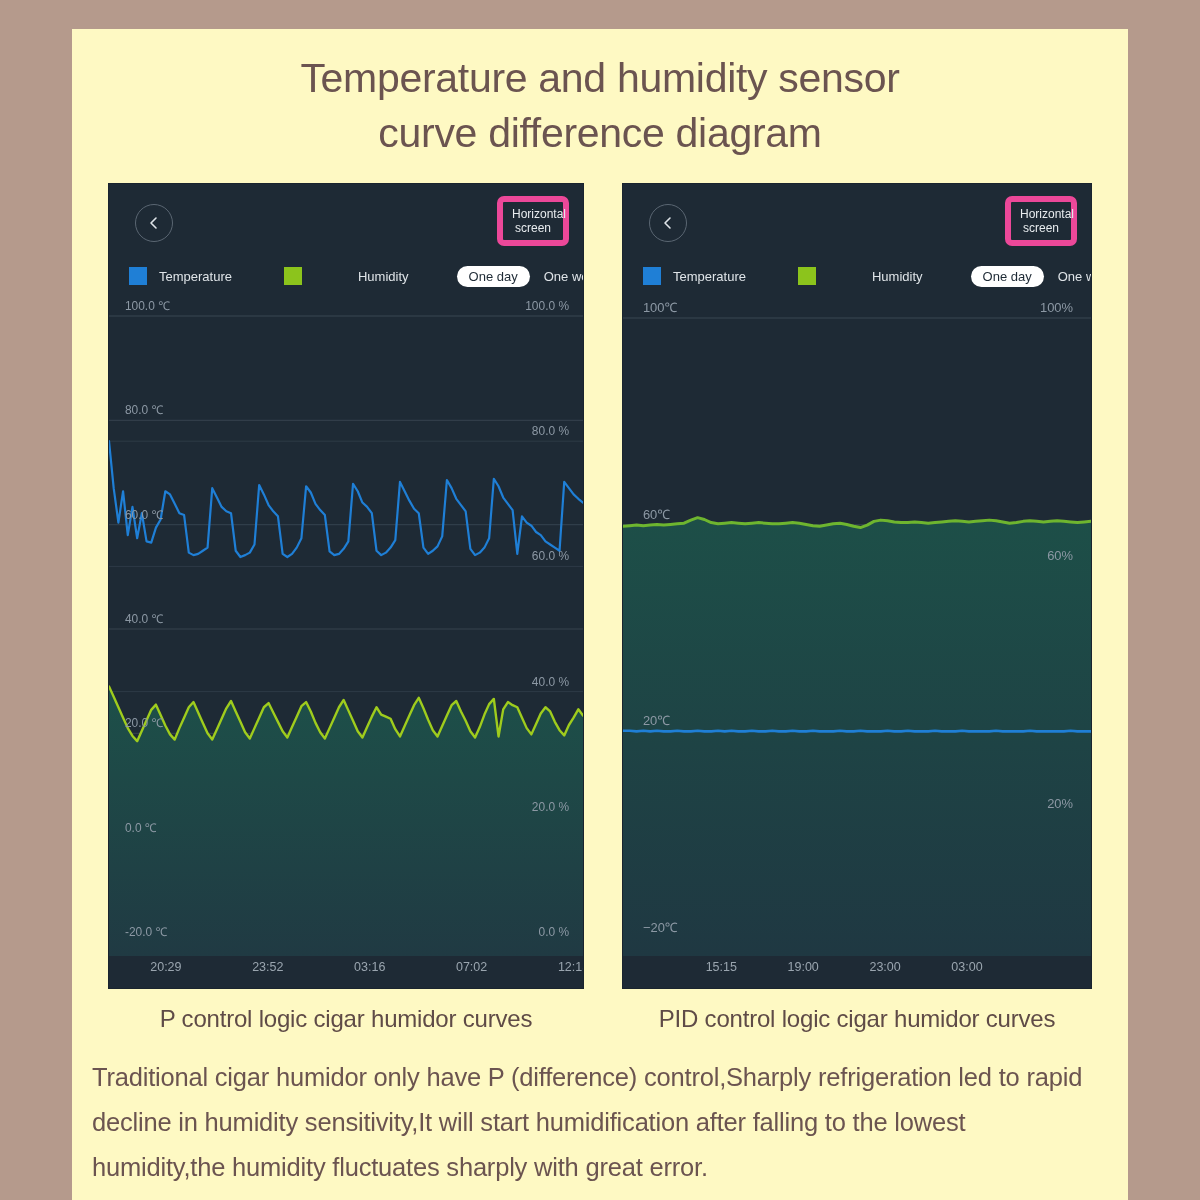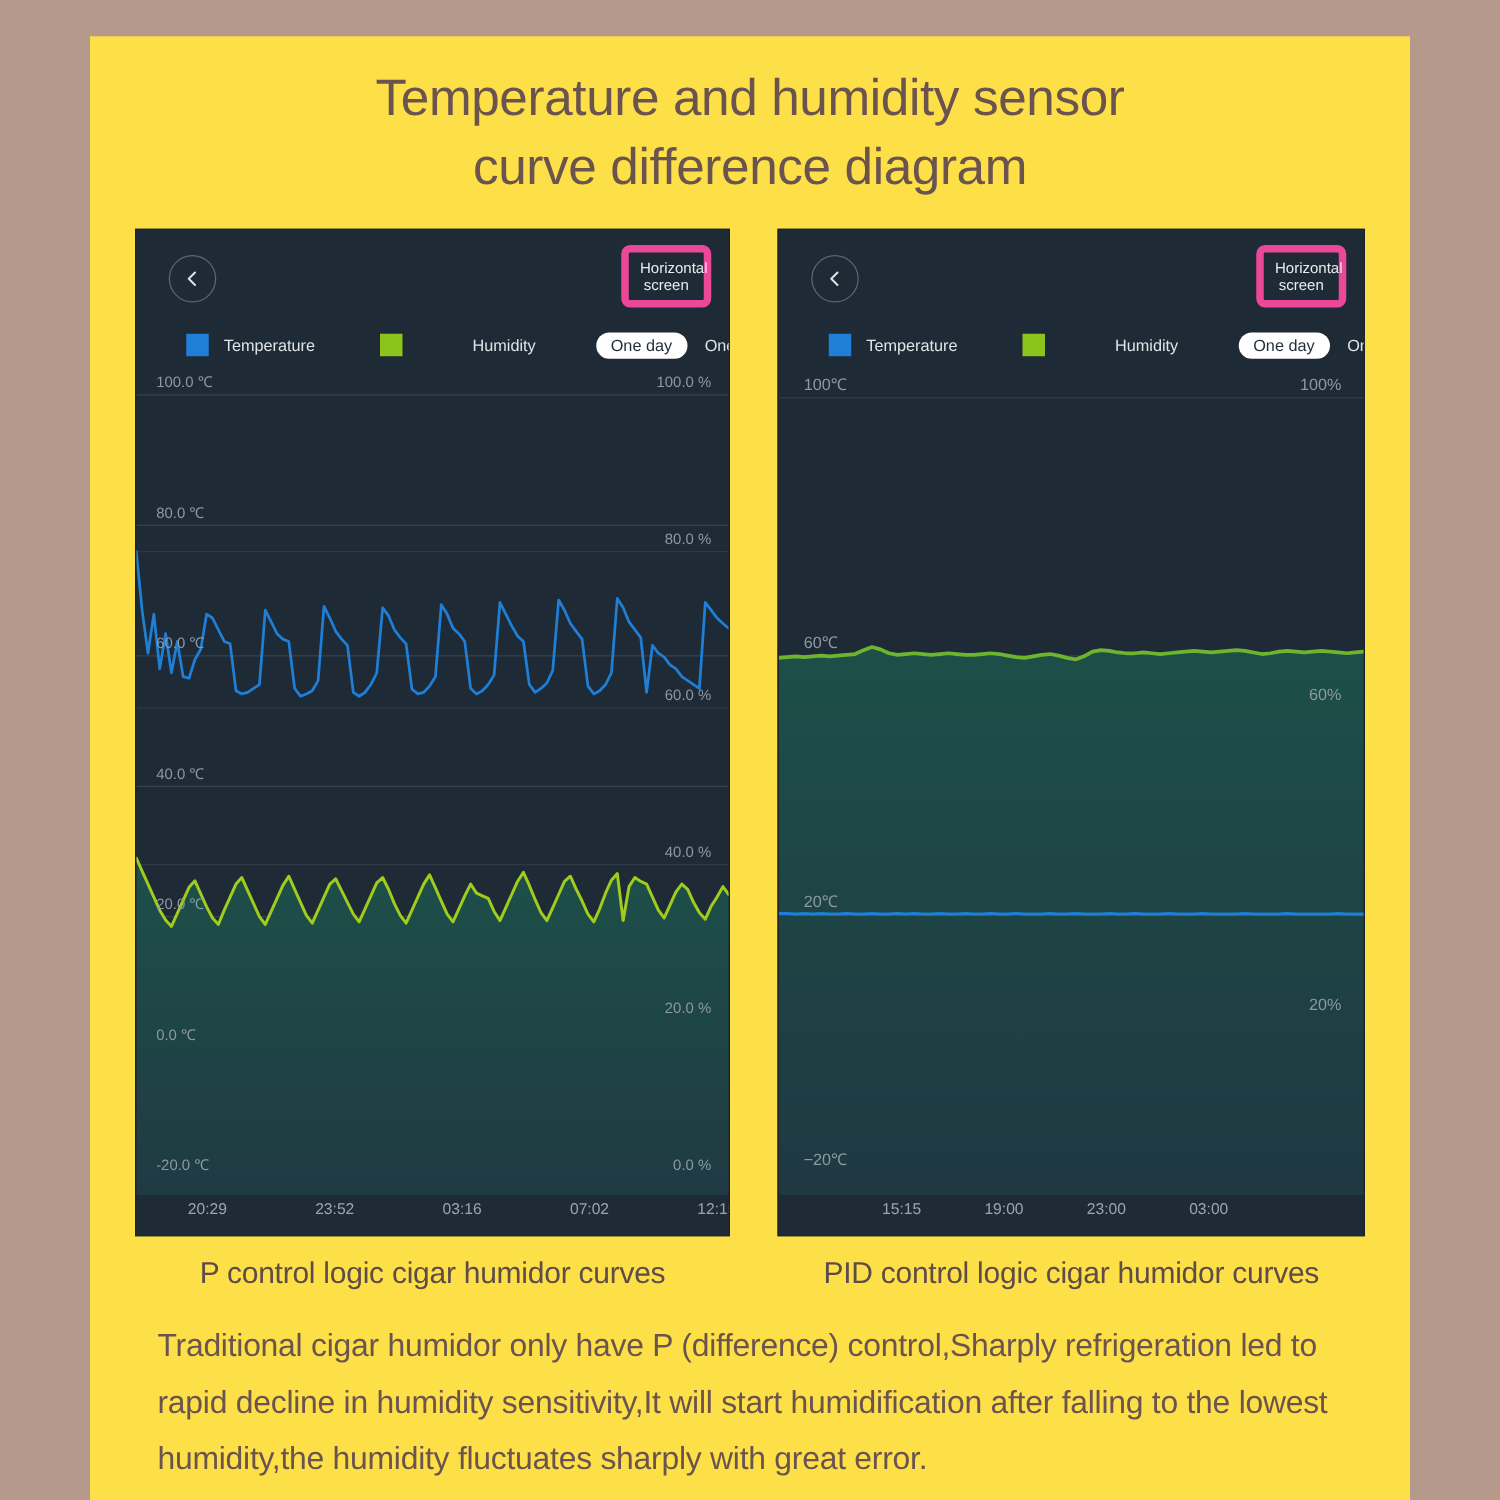--- a/index.html
+++ b/index.html
@@ -10,21 +10,21 @@
     position:relative;
     overflow:hidden;
   }
   .watermark{
     position:absolute; left:4px; top:-2px; width:90px; height:22px;
     color:#c28e86; font-size:15px; letter-spacing:2px; opacity:.45;
     font-family:"Liberation Sans", sans-serif; pointer-events:none;
   }
   .panel{
     position:absolute; left:72px; top:29px; width:1056px; height:1171px;
-    background:#fde047;
+    background:#fef9c3;
   }
   .title{
     text-align:center; color:#6b5450; font-weight:400;
     font-size:41px; line-height:55px; padding-top:22px;
     letter-spacing:-0.3px;
   }
   .title span{ display:block; }
   .charts{
     display:flex; justify-content:space-between;
     padding:0 36px; margin-top:22px;
@@ -45,21 +45,21 @@
   .back-btn svg{ display:block; }
   .hscreen{
     position:absolute; right:14px; top:12px;
     border:6px solid #ec4899; border-radius:7px;
     color:#e8ecef; font-size:12px; line-height:14px;
     text-align:center; padding:5px 9px; width:72px;
   }
   .hscreen span{ display:block; }
   .legend-row{
     position:relative; height:40px; padding:0 0 0 20px;
-    display:flex; align-items:center;margin-left:20px;
+    display:flex; align-items:center;
   }
   .lg{ display:flex; align-items:center; margin-right:0; }
   .lg .swatch{ width:18px; height:18px; display:inline-block; }
   .lg .lbl{ color:#dfe4e8; font-size:13px; margin-left:12px; white-space:nowrap;}
   .lg.temp{ margin-left:0; }
   .lg.hum{ margin-left:52px;gap:44px; }
   .tabs{ display:flex; align-items:center; margin-left:48px; }
   .tab{
     color:#dfe4e8; font-size:13px; white-space:nowrap; padding:0 6px;
   }
@@ -80,21 +80,21 @@
   .caps{
     display:flex; justify-content:space-between;
     padding:0 36px; margin-top:16px;
   }
   .cap{
     width:476px; text-align:center; color:#5f4b47; font-size:24px;
     font-weight:400; letter-spacing:-0.2px;
   }
   .cap.r{ width:470px; }
   .para{
-    padding:22px 42px 0 54px; color:#6b5450;
+    padding:22px 42px 0 20px; color:#6b5450;
     font-size:25.5px; line-height:45px; letter-spacing:-0.2px;
   }
 </style>
 </head>
 <body>
 
 <div class="watermark"></div>
 
 <div class="panel">
 

